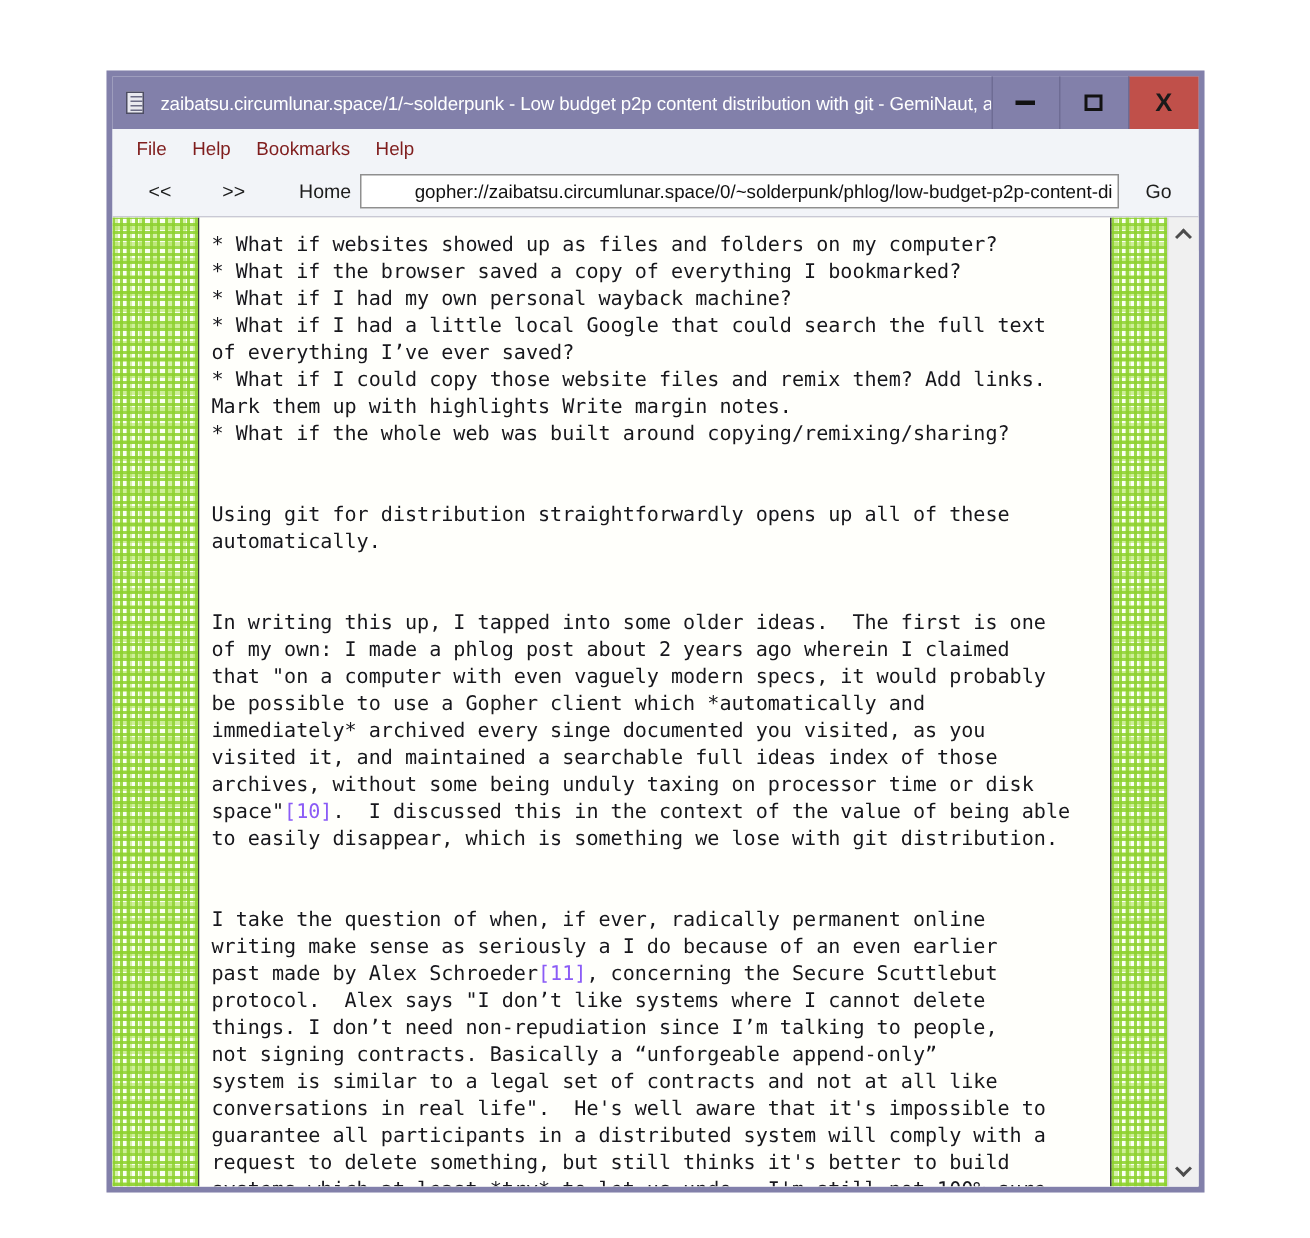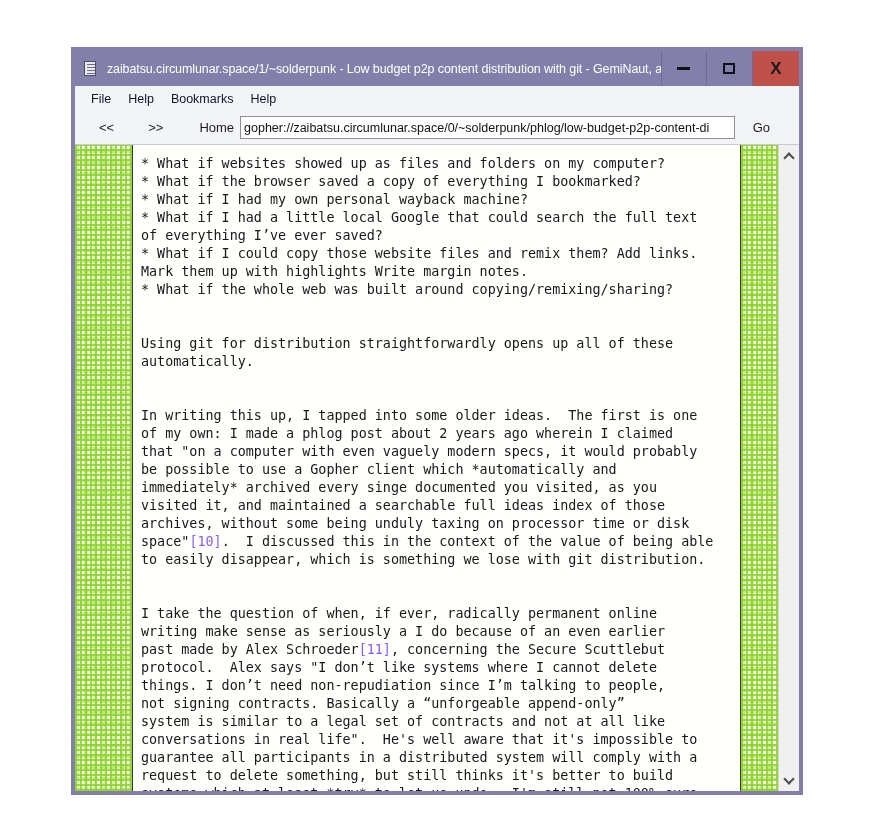--- a/index.html
+++ b/index.html
@@ -78,21 +78,21 @@
   
   #menubar {
     height: 25px;
     background: #f2f4f8;
     display: flex; align-items: center;
     padding-left: 8px;
     flex: 0 0 auto;
   }
   .menu-item {
     font-size: 12.5px;
-    color: #0f172a;
+    color: #7f1d1d;
     padding: 2px 9px 2px 8px;
     cursor: default;
   }
 
   
   #navbar {
     height: 33px;
     background: #f2f4f8;
     display: flex; align-items: center;
     padding: 0 6px;
@@ -112,22 +112,23 @@
     flex: 1 1 auto;
     height: 23px;
     border: 1px solid #8f8f8f;
     background: #ffffff;
     font-family: "Liberation Sans", sans-serif;
     font-size: 12.5px;
     color: #111111;
     padding: 0 3px;
     outline: none;
     min-width: 0;
-  }
-  #nav-go { margin-left: 12px; margin-right: 17px; }
+    text-align: right;
+  }
+  #nav-go { margin-left: 12px; margin-right: 6px; }
 
   
   #content-wrap {
     flex: 1 1 auto;
     display: flex;
     background: #fffffb;
     border-top: 1px solid #c9c9d4;
     position: relative;
     overflow: hidden;
   }

